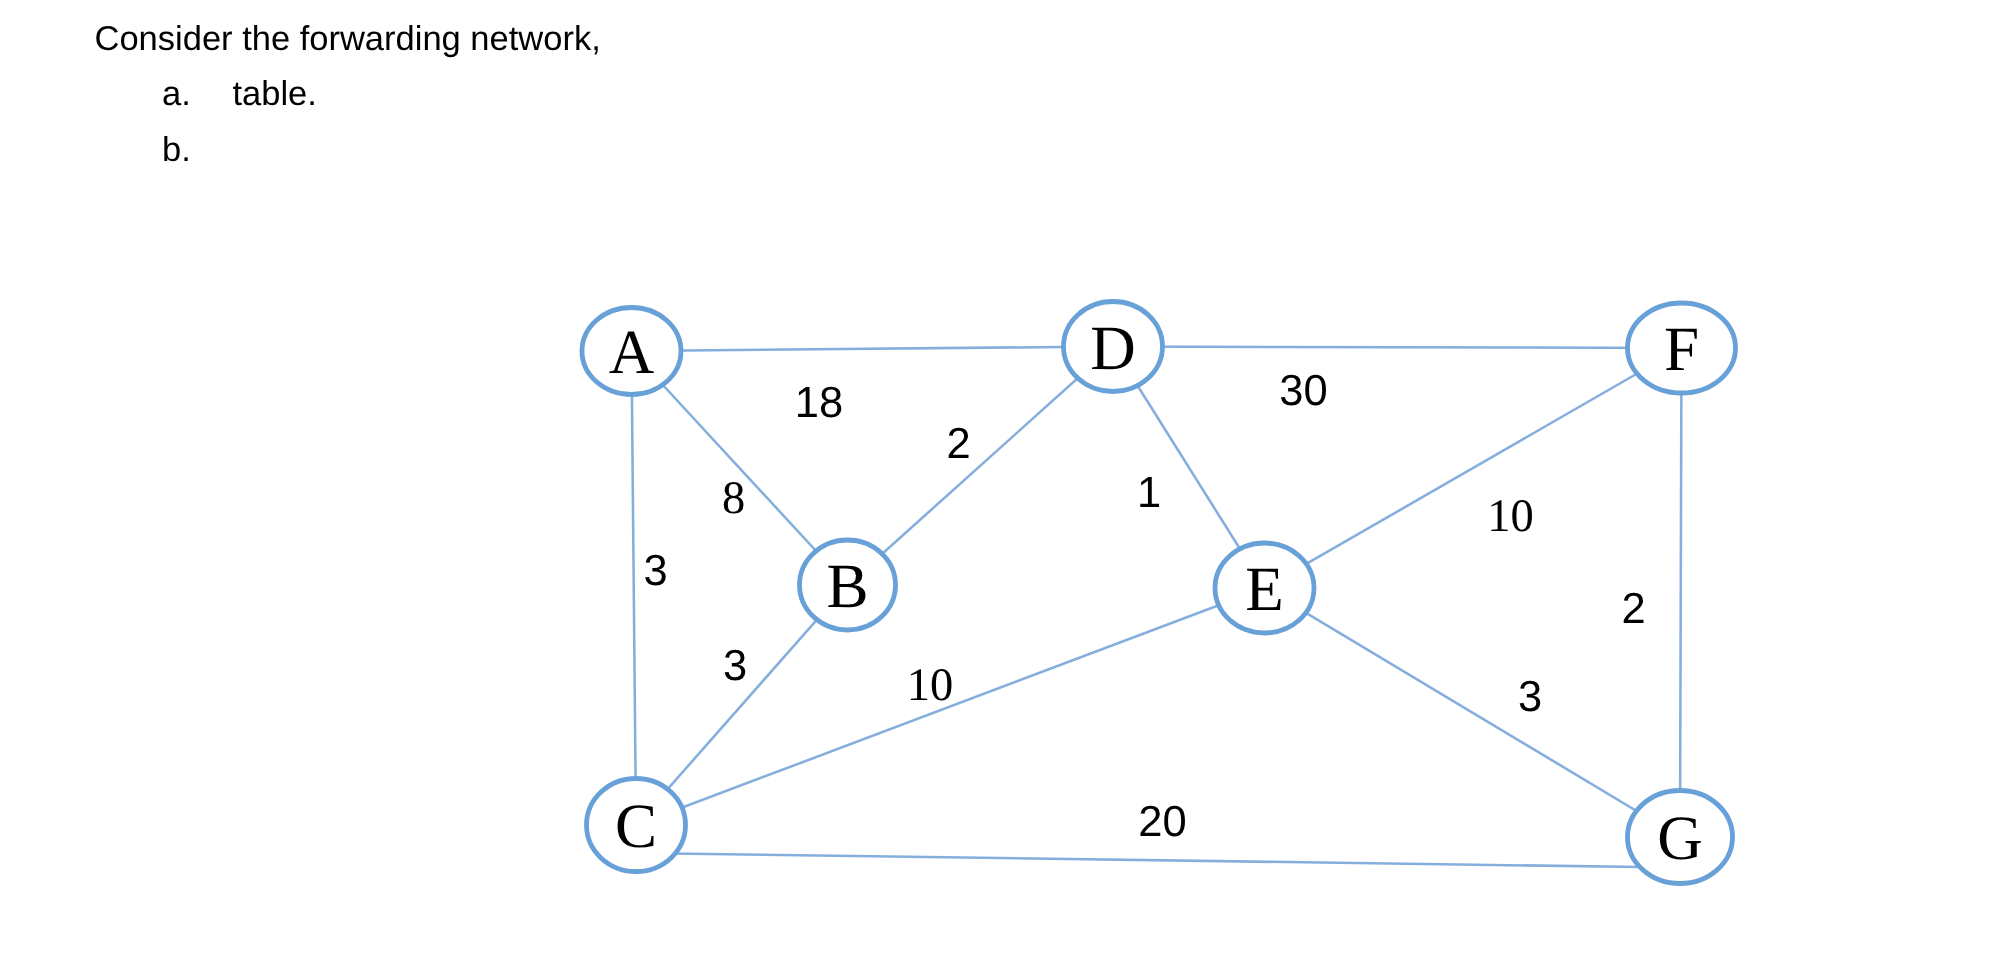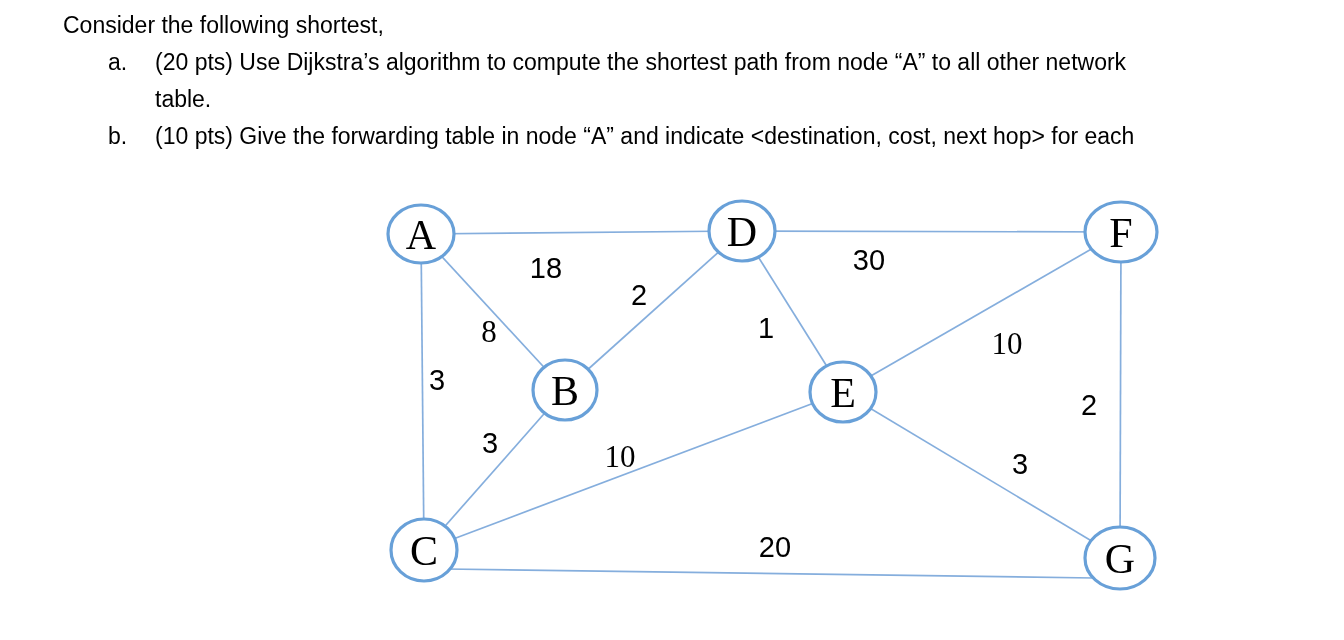--- a/index.html
+++ b/index.html
@@ -36,32 +36,30 @@
     position: absolute;
     left: 0;
     top: 0;
     z-index: 1;
   }
 </style>
 </head>
 <body>
 
 <div class="problem">
-  <div>Consider the following shortest,</div>
+  <div>Consider the forwarding network,</div>
   <div class="item">
     <span class="marker">a.</span>
     <span class="body">
-      <div>(20 pts) Use Dijkstra’s algorithm to compute the shortest path from node “A” to all other network</div>
       <div>table.</div>
     </span>
   </div>
   <div class="item">
     <span class="marker">b.</span>
     <span class="body">
-      <div>(10 pts) Give the forwarding table in node “A” and indicate &lt;destination, cost, next hop&gt; for each</div>
     </span>
   </div>
 </div>
 
 <svg id="net" class="net-svg" width="1344" height="640" viewBox="0 0 1344 640">
     <line x1="421" y1="234" x2="742" y2="231" stroke="#85aedd" stroke-width="1.7"></line>
     <line x1="742" y1="231" x2="1121" y2="232" stroke="#85aedd" stroke-width="1.7"></line>
     <line x1="421" y1="234" x2="565" y2="390" stroke="#85aedd" stroke-width="1.7"></line>
     <line x1="421" y1="234" x2="424" y2="550" stroke="#85aedd" stroke-width="1.7"></line>
     <line x1="565" y1="390" x2="424" y2="550" stroke="#85aedd" stroke-width="1.7"></line>

